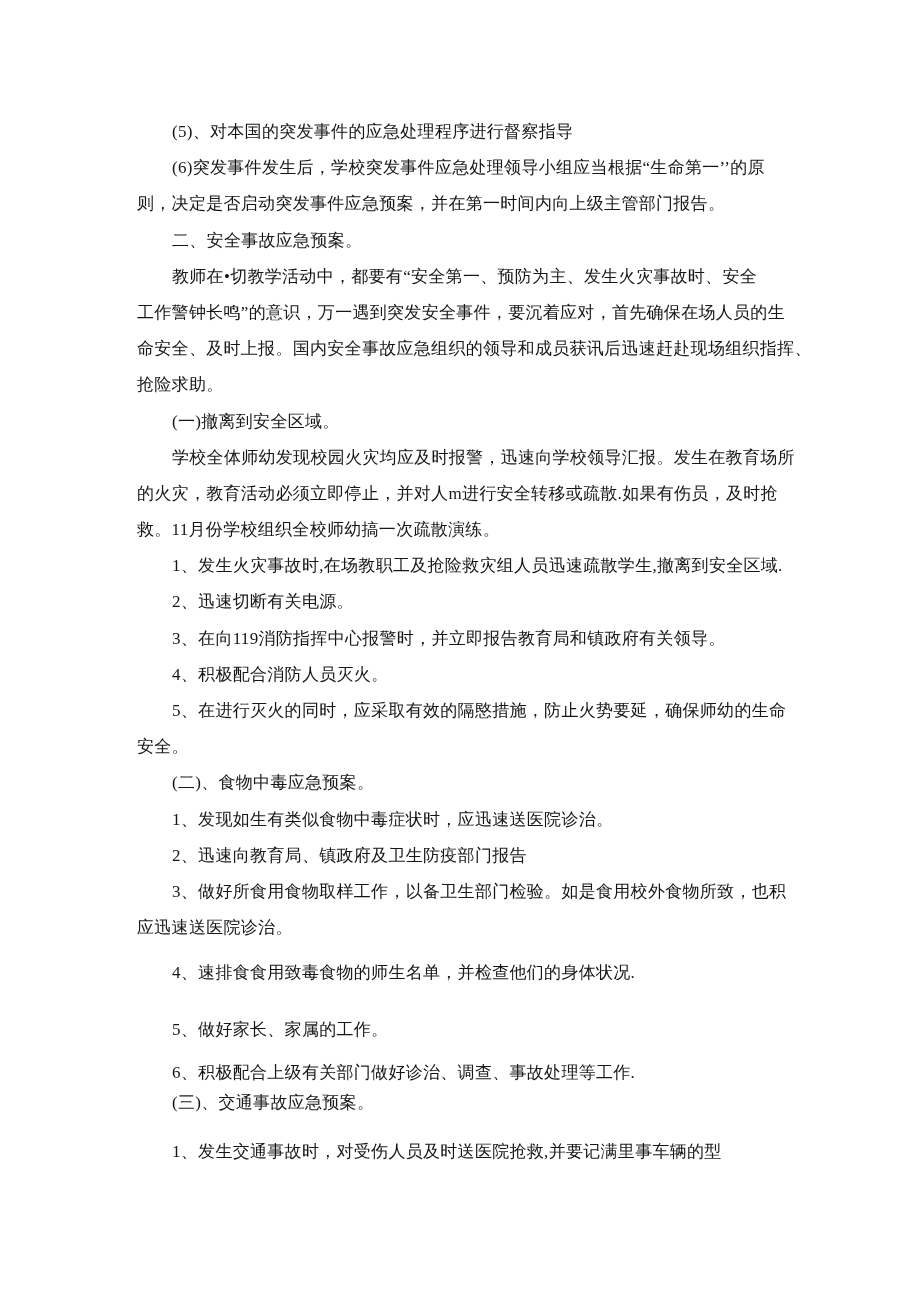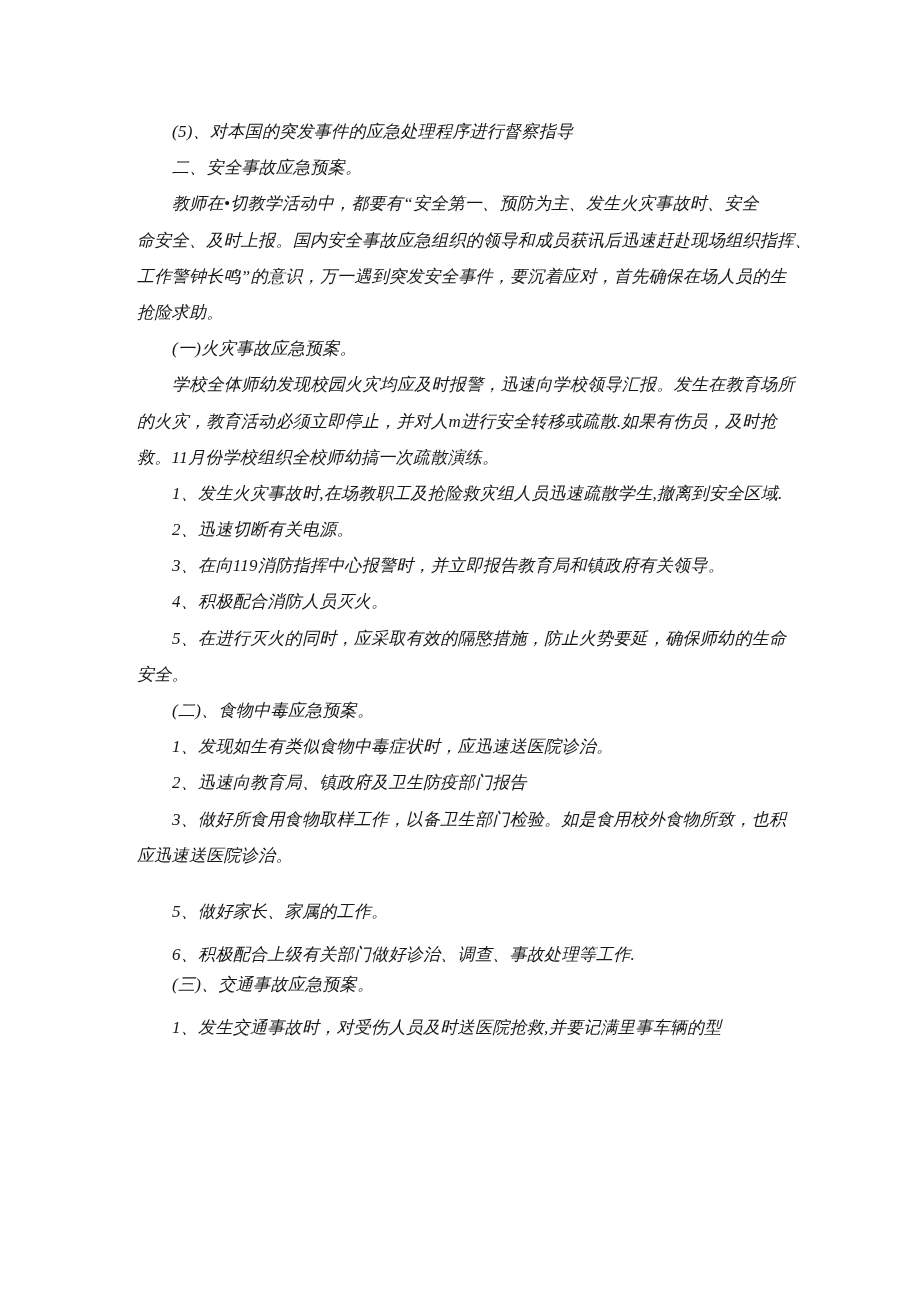--- a/index.html
+++ b/index.html
@@ -21,60 +21,64 @@
   }
   .textblock {
     position: absolute;
     left: 137px;
     top: 114px;
     width: 660px;
     color: #161616;
     font-size: 17px;
     letter-spacing: 0.3px;
   }
-  .para { margin: 0; padding: 0; font-style: italic; }
+  .para { margin: 0; padding: 0; }
   .line {
     height: 36.2px;
     line-height: 36.2px;
     white-space: nowrap;
     overflow: visible;
   }
   
   .ind { padding-left: 35px; }
   
   .mt9  { margin-top: 9px; }
   .mt5  { margin-top: 20px; }
   .mt7  { margin-top: 7px; }
   .mtn6 { margin-top: -6px; }
-  .mt13 { margin-top: 6px; }
+  .mt13 { margin-top: 13px; }
 </style>
 </head>
 <body>
 
 <div class="sheet">
   <div class="textblock">
 
     <div class="para">
       <div class="line ind">(5)、对本国的突发事件的应急处理程序进行督察指导</div>
     </div>
 
+    <div class="para">
+      <div class="line ind">(6)突发事件发生后，学校突发事件应急处理领导小组应当根据“生命第一’’的原</div>
+      <div class="line">则，决定是否启动突发事件应急预案，并在第一时间内向上级主管部门报告。</div>
+    </div>
 
     <div class="para">
       <div class="line ind">二、安全事故应急预案。</div>
     </div>
 
     <div class="para">
       <div class="line ind">教师在•切教学活动中，都要有“安全第一、预防为主、发生火灾事故时、安全</div>
+      <div class="line">工作警钟长鸣”的意识，万一遇到突发安全事件，要沉着应对，首先确保在场人员的生</div>
       <div class="line">命安全、及时上报。国内安全事故应急组织的领导和成员获讯后迅速赶赴现场组织指挥、</div>
-      <div class="line">工作警钟长鸣”的意识，万一遇到突发安全事件，要沉着应对，首先确保在场人员的生</div>
       <div class="line">抢险求助。</div>
     </div>
 
     <div class="para">
-      <div class="line ind">(一)火灾事故应急预案。</div>
+      <div class="line ind">(一)撤离到安全区域。</div>
     </div>
 
     <div class="para">
       <div class="line ind">学校全体师幼发现校园火灾均应及时报警，迅速向学校领导汇报。发生在教育场所</div>
       <div class="line">的火灾，教育活动必须立即停止，并对人m进行安全转移或疏散.如果有伤员，及时抢</div>
       <div class="line">救。11月份学校组织全校师幼搞一次疏散演练。</div>
     </div>
 
     <div class="para">
       <div class="line ind">1、发生火灾事故时,在场教职工及抢险救灾组人员迅速疏散学生,撤离到安全区域.</div>
@@ -107,20 +111,23 @@
 
     <div class="para">
       <div class="line ind">2、迅速向教育局、镇政府及卫生防疫部门报告</div>
     </div>
 
     <div class="para">
       <div class="line ind">3、做好所食用食物取样工作，以备卫生部门检验。如是食用校外食物所致，也积</div>
       <div class="line">应迅速送医院诊治。</div>
     </div>
 
+    <div class="para mt9">
+      <div class="line ind">4、速排食食用致毒食物的师生名单，并检查他们的身体状况.</div>
+    </div>
 
     <div class="para mt5">
       <div class="line ind">5、做好家长、家属的工作。</div>
     </div>
 
     <div class="para mt7">
       <div class="line ind">6、积极配合上级有关部门做好诊治、调查、事故处理等工作.</div>
     </div>
 
     <div class="para mtn6">

